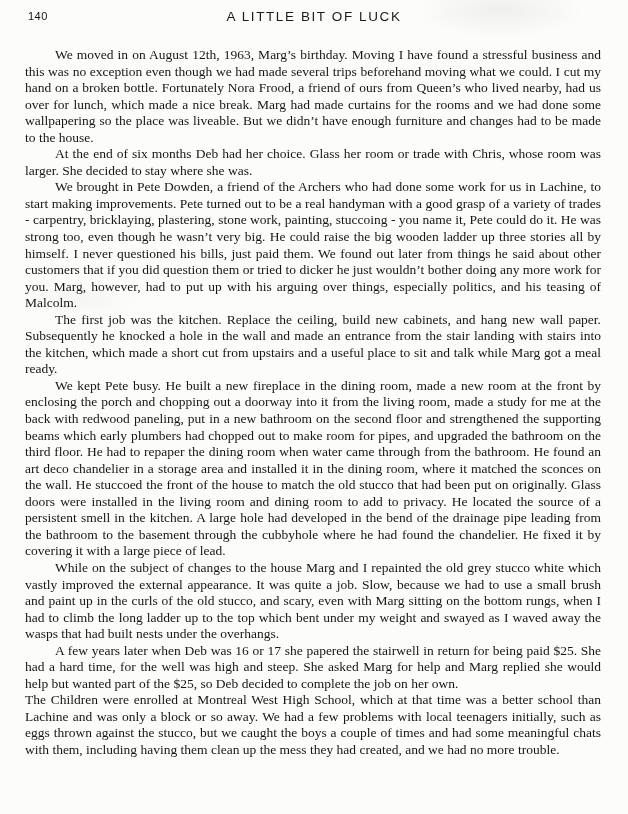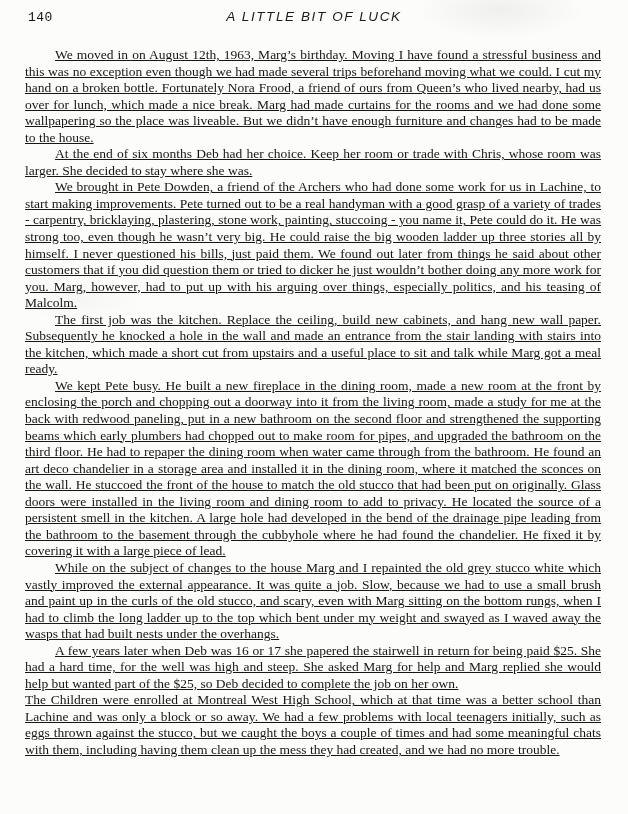--- a/index.html
+++ b/index.html
@@ -23,45 +23,43 @@
   }
   .header {
     position: relative;
     height: 24px;
     padding-top: 10px;
   }
   .page-num {
     position: absolute;
     left: 28px;
     top: 10px;
-    font-size: 13px;
-    font-family: Liberation Mono, monospace;
+    font-size: 11px;
+    font-family: Liberation Sans, sans-serif;
     letter-spacing: 0.5px;
   }
   .running-title {
     position: absolute;
     left: 0;
     right: 0;
     top: 9px;
     text-align: center;
     font-family: "Liberation Sans", sans-serif;
     font-size: 13.5px;
     letter-spacing: 1.6px;
     color: #1c1c1c;
-    font-style: italic;
   }
   .body-text {
     margin-top: 13px;
     padding: 0 27px 0 25px;
     text-align: justify;
     font-size: 13.5px;
     line-height: 16.55px;
     color: #161616;
     text-rendering: optimizeLegibility;
-    text-decoration: underline;
   }
   .body-text p {
     margin: 0;
     text-indent: 30px;
   }
   .body-text p.no-indent {
     text-indent: 0;
   }
 </style>
 </head>
@@ -69,21 +67,21 @@
 
 <div class="page">
 
   <div class="header">
     <span class="page-num">140</span>
     <span class="running-title">A LITTLE BIT OF LUCK</span>
   </div>
 
   <div class="body-text">
     <p>We moved in on August 12th, 1963, Marg’s birthday. Moving I have found a stressful business and this was no exception even though we had made several trips beforehand moving what we could. I cut my hand on a broken bottle. Fortunately Nora Frood, a friend of ours from Queen’s who lived nearby, had us over for lunch, which made a nice break. Marg had made curtains for the rooms and we had done some wallpapering so the place was liveable. But we didn’t have enough furniture and changes had to be made to the house.</p>
-    <p>At the end of six months Deb had her choice. Keep her room or trade with Chris, whose room was larger. She decided to stay where she was.</p>
+    <p>At the end of six months Deb had her choice. Glass her room or trade with Chris, whose room was larger. She decided to stay where she was.</p>
     <p>We brought in Pete Dowden, a friend of the Archers who had done some work for us in Lachine, to start making improvements. Pete turned out to be a real handyman with a good grasp of a variety of trades - carpentry, bricklaying, plastering, stone work, painting, stuccoing - you name it, Pete could do it. He was strong too, even though he wasn’t very big. He could raise the big wooden ladder up three stories all by himself. I never questioned his bills, just paid them. We found out later from things he said about other customers that if you did question them or tried to dicker he just wouldn’t bother doing any more work for you. Marg, however, had to put up with his arguing over things, especially politics, and his teasing of Malcolm.</p>
     <p>The first job was the kitchen. Replace the ceiling, build new cabinets, and hang new wall paper. Subsequently he knocked a hole in the wall and made an entrance from the stair landing with stairs into the kitchen, which made a short cut from upstairs and a useful place to sit and talk while Marg got a meal ready.</p>
     <p>We kept Pete busy. He built a new fireplace in the dining room, made a new room at the front by enclosing the porch and chopping out a doorway into it from the living room, made a study for me at the back with redwood paneling, put in a new bathroom on the second floor and strengthened the supporting beams which early plumbers had chopped out to make room for pipes, and upgraded the bathroom on the third floor. He had to repaper the dining room when water came through from the bathroom. He found an art deco chandelier in a storage area and installed it in the dining room, where it matched the sconces on the wall. He stuccoed the front of the house to match the old stucco that had been put on originally. Glass doors were installed in the living room and dining room to add to privacy. He located the source of a persistent smell in the kitchen. A large hole had developed in the bend of the drainage pipe leading from the bathroom to the basement through the cubbyhole where he had found the chandelier. He fixed it by covering it with a large piece of lead.</p>
     <p>While on the subject of changes to the house Marg and I repainted the old grey stucco white which vastly improved the external appearance. It was quite a job. Slow, because we had to use a small brush and paint up in the curls of the old stucco, and scary, even with Marg sitting on the bottom rungs, when I had to climb the long ladder up to the top which bent under my weight and swayed as I waved away the wasps that had built nests under the overhangs.</p>
     <p>A few years later when Deb was 16 or 17 she papered the stairwell in return for being paid $25. She had a hard time, for the well was high and steep. She asked Marg for help and Marg replied she would help but wanted part of the $25, so Deb decided to complete the job on her own.</p>
     <p class="no-indent">The Children were enrolled at Montreal West High School, which at that time was a better school than Lachine and was only a block or so away. We had a few problems with local teenagers initially, such as eggs thrown against the stucco, but we caught the boys a couple of times and had some meaningful chats with them, including having them clean up the mess they had created, and we had no more trouble.</p>
   </div>
 
 </div>
 

